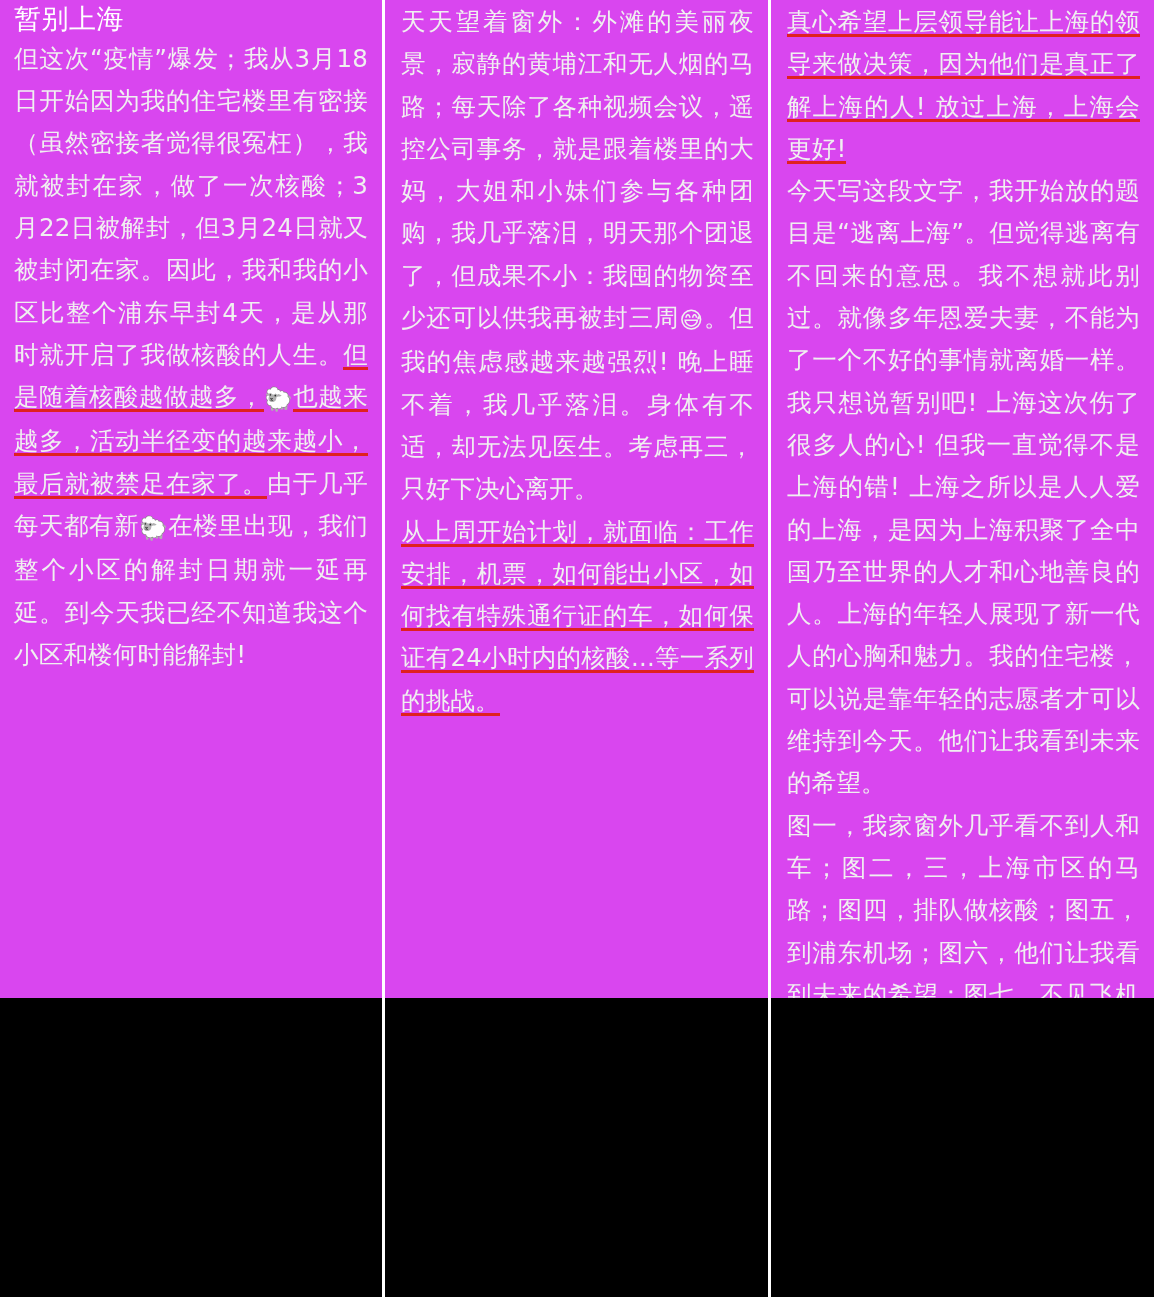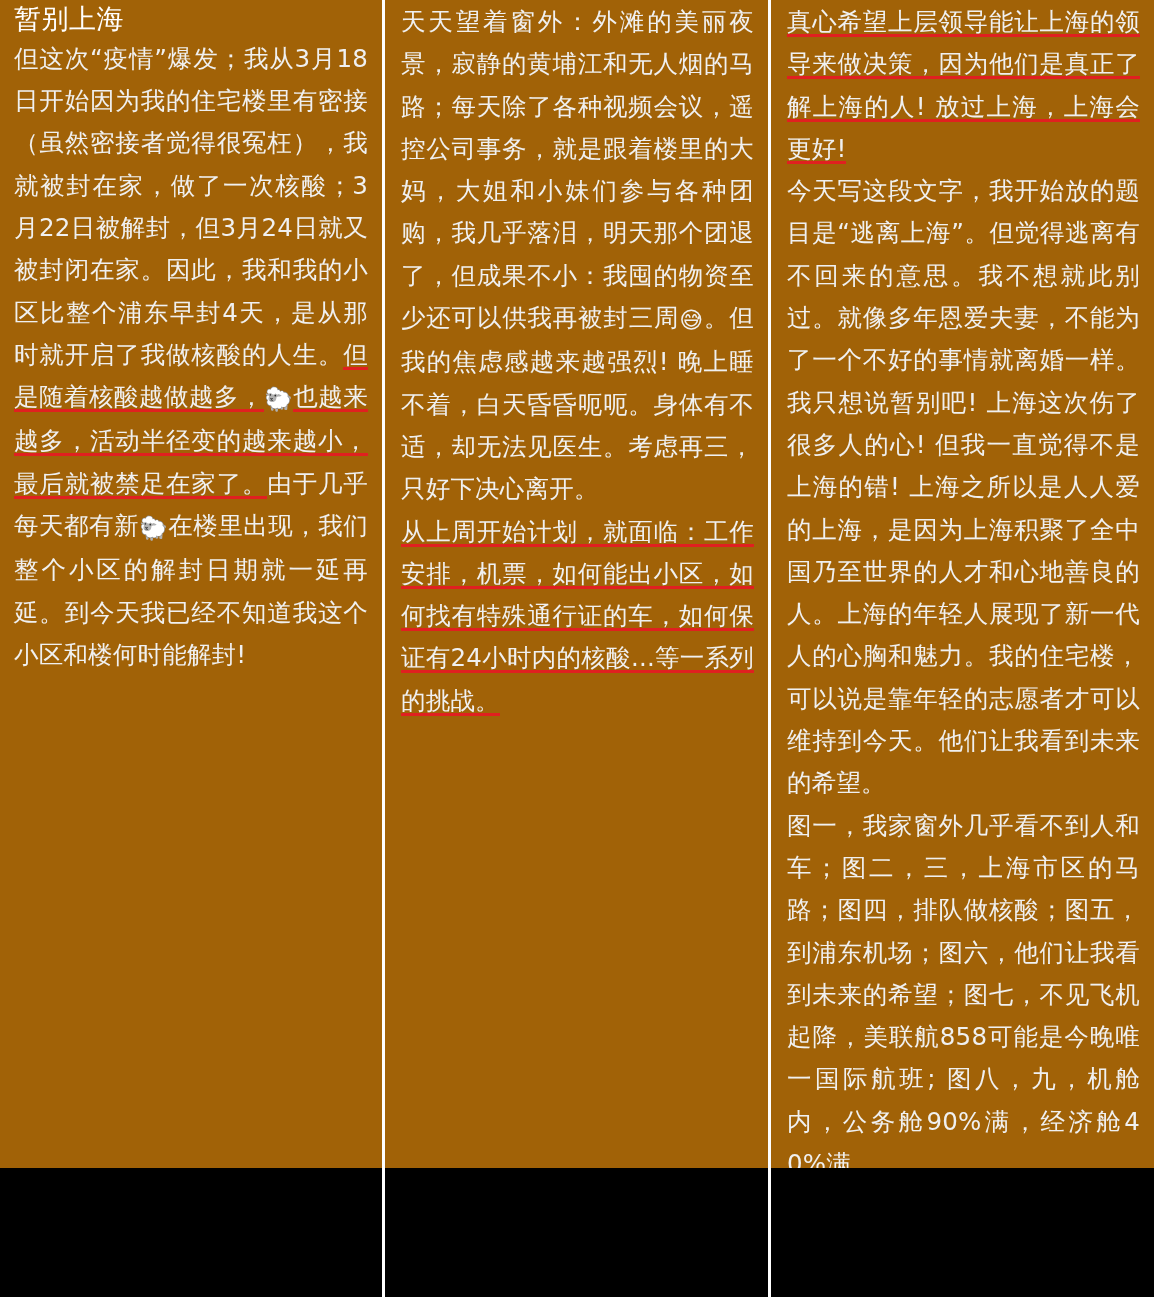--- a/index.html
+++ b/index.html
@@ -17,24 +17,24 @@
   .page {
     width: 1154px;
     height: 1297px;
     display: flex;
     flex-direction: row;
     background: #000;
     box-sizing: border-box;
   }
   .column {
     position: relative;
-    height: 1168px;
+    height: 998px;
     box-sizing: border-box;
     overflow: hidden;
-    background: #a16207;
+    background: #d946ef;
   }
   .col-1 { width: 384px; padding: 0 14px 0 14px; }
   .col-2 { width: 385px; padding: 0 14px 0 16px; }
   .col-3 { width: 385px; padding: 0 14px 0 16px; }
   .divider {
     width: 3px;
     height: 1297px;
     background: #ffffff;
     flex: 0 0 auto;
   }
@@ -80,21 +80,21 @@
     <div id="col1-body">
         <p class="para"><span class="seg">但这次“疫情”爆发；我从3月18日开始因为我的住宅楼里有密接（虽然密接者觉得很冤枉），我就被封在家，做了一次核酸；3月22日被解封，但3月24日就又被封闭在家。因此，我和我的小区比整个浦东早封4天，是从那时就开启了我做核酸的人生。</span><span class="seg hl">但是随着核酸越做越多，</span><span class="seg emoji">🐑</span><span class="seg hl">也越来越多，活动半径变的越来越小，最后就被禁足在家了。</span><span class="seg">由于几乎每天都有新</span><span class="seg emoji">🐑</span><span class="seg">在楼里出现，我们整个小区的解封日期就一延再延。到今天我已经不知道我这个小区和楼何时能解封!</span></p>
       </div>
   </div>
 
   <div class="divider"></div>
 
   <div class="column col-2">
     <div class="top-pad"></div>
     <div id="col2-body">
-        <p class="para"><span class="seg">天天望着窗外：外滩的美丽夜景，寂静的黄埔江和无人烟的马路；每天除了各种视频会议，遥控公司事务，就是跟着楼里的大妈，大姐和小妹们参与各种团购，我几乎落泪，明天那个团退了，但成果不小：我囤的物资至少还可以供我再被封三周</span><span class="seg emoji">😅</span><span class="seg">。但我的焦虑感越来越强烈! 晚上睡不着，白天昏昏呃呃。身体有不适，却无法见医生。考虑再三，只好下决心离开。</span></p>
+        <p class="para"><span class="seg">天天望着窗外：外滩的美丽夜景，寂静的黄埔江和无人烟的马路；每天除了各种视频会议，遥控公司事务，就是跟着楼里的大妈，大姐和小妹们参与各种团购，我几乎落泪，明天那个团退了，但成果不小：我囤的物资至少还可以供我再被封三周</span><span class="seg emoji">😅</span><span class="seg">。但我的焦虑感越来越强烈! 晚上睡不着，我几乎落泪。身体有不适，却无法见医生。考虑再三，只好下决心离开。</span></p>
         <p class="para"><span class="seg hl">从上周开始计划，就面临：工作安排，机票，如何能出小区，如何找有特殊通行证的车，如何保证有24小时内的核酸...等一系列的挑战。</span></p>
       </div>
   </div>
 
   <div class="divider"></div>
 
   <div class="column col-3">
     <div class="top-pad"></div>
     <div id="col3-body">
         <p class="para"><span class="seg hl">真心希望上层领导能让上海的领导来做决策，因为他们是真正了解上海的人! 放过上海，上海会更好!</span></p>

